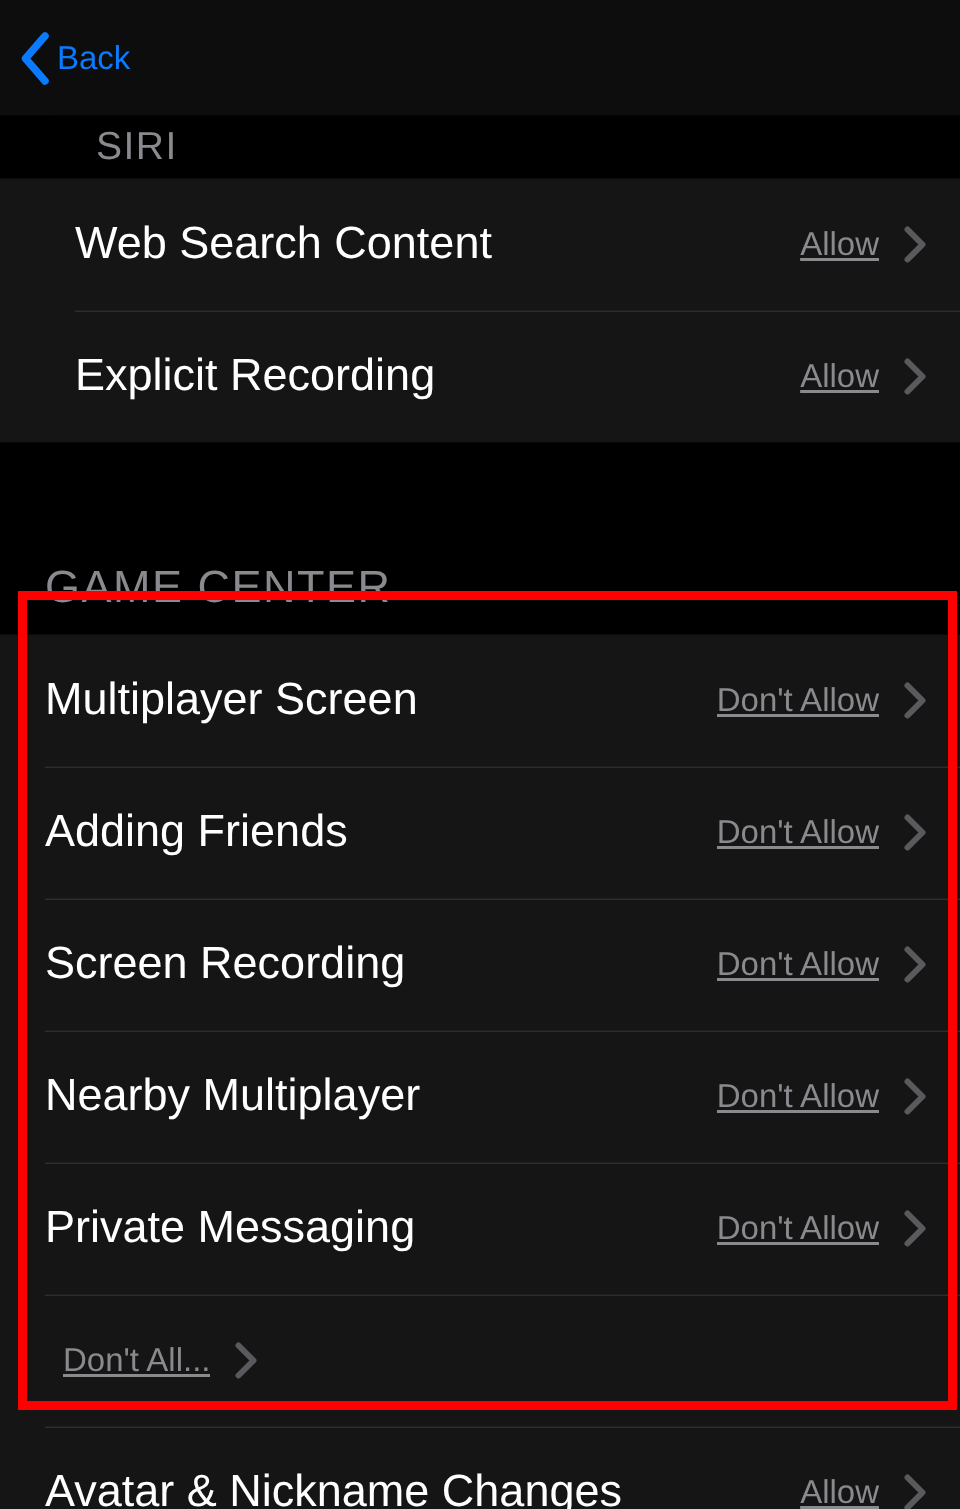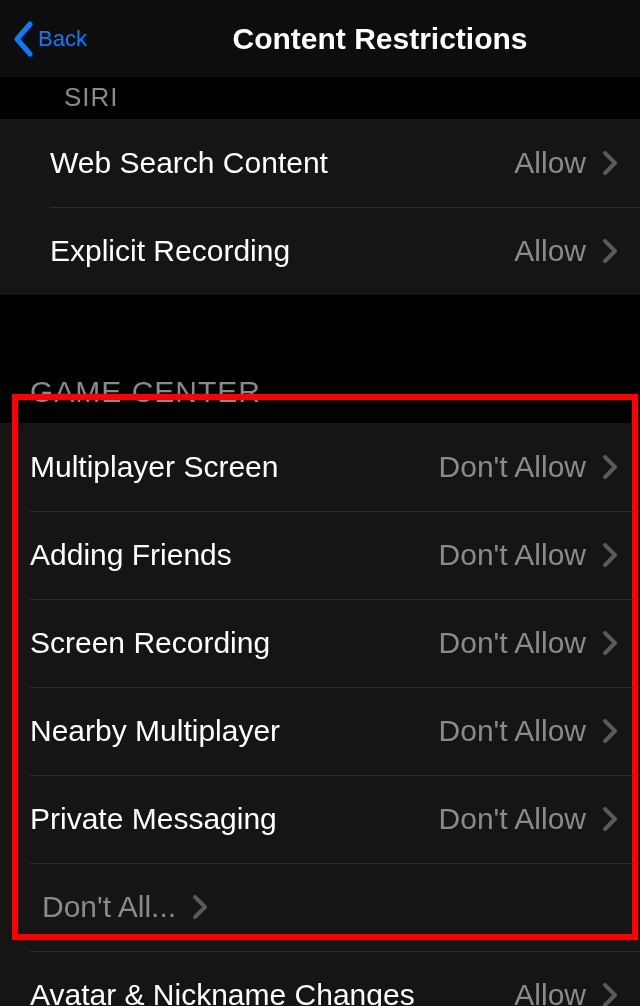--- a/index.html
+++ b/index.html
@@ -90,28 +90,29 @@
   }
   .row-label {
     font-size: 30px;
     color: #ffffff;
     flex: 1 1 auto;
     white-space: nowrap;
     overflow: hidden;
     text-overflow: ellipsis;
   }
   .row-value {
-    font-size: 30px;
+    font-size: 22px;
     color: #8a8a8e;
     margin-left: 12px;
     white-space: nowrap;
     max-width: 260px;
     overflow: hidden;
     text-overflow: ellipsis;
     flex: 0 0 auto;
+    text-decoration: underline;
   }
   .chevron {
     margin-left: 16px;
     flex: 0 0 auto;
     color: #5a5a5e;
   }
   .chevron svg { display:block; }
 
   .highlight-box {
     position: absolute;
@@ -134,21 +135,20 @@
 
   <div class="nav-bar">
     <div class="back-button">
       <span class="back-chevron">
         <svg width="22" height="36" viewBox="0 0 22 36" fill="none">
           <polyline points="18,3 5,18 18,33" stroke="#0a7bff" stroke-width="5" stroke-linecap="round" stroke-linejoin="round" fill="none"></polyline>
         </svg>
       </span>
       <span>Back</span>
     </div>
-    <div class="nav-title">Content Restrictions</div>
   </div>
 
   <div class="siri-header-clip" style="background:#000000;margin-left:34px;">
     <span class="siri-header-text">SIRI</span>
   </div>
 
   <div class="group group-siri">
     <div class="row">
       <span class="row-label">Web Search Content</span>
       <span class="row-value">Allow</span>

